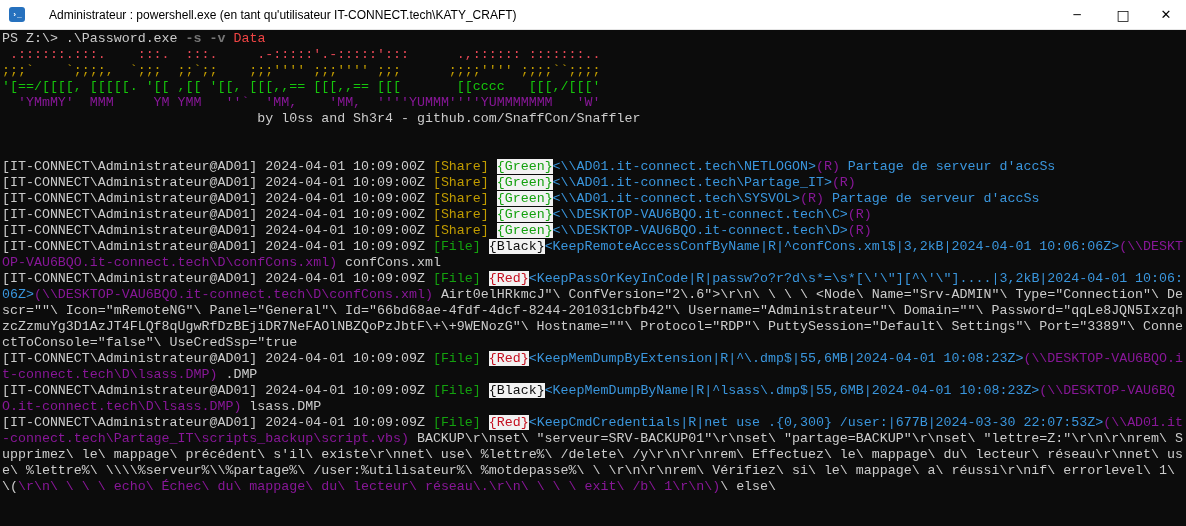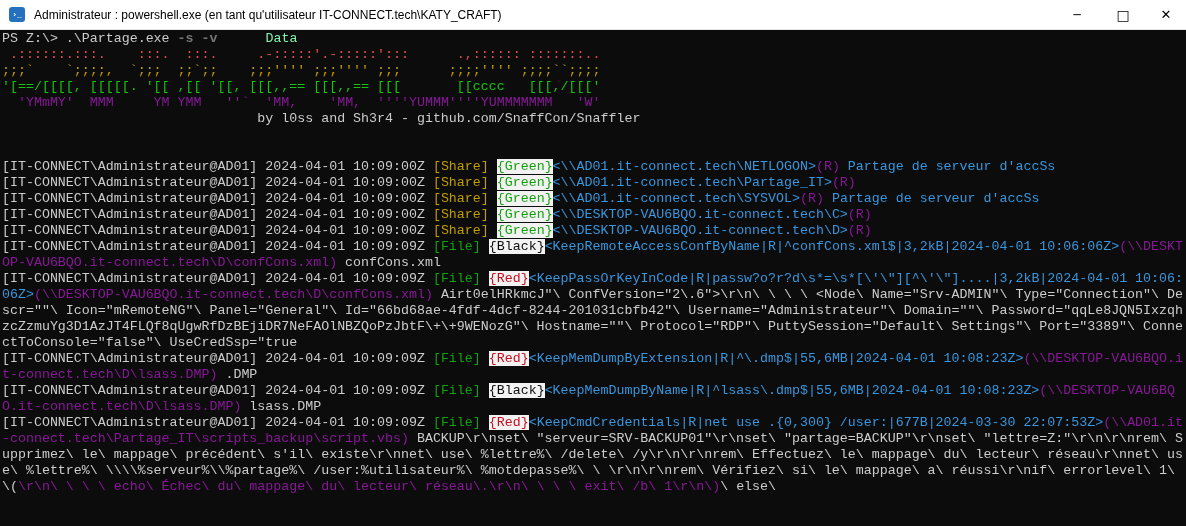--- a/index.html
+++ b/index.html
@@ -10,21 +10,21 @@
     height:30px; background:#FFFFFF; display:flex; align-items:center;
     border-bottom:1px solid #E5E5E5; position:relative;
   }
   .ps-icon {
     width:16px; height:15px; margin-left:9px; border-radius:3px;
     background:#2671BE; color:#FFFFFF; flex:0 0 auto;
     font-family:"Liberation Mono", monospace; font-size:8px; font-weight:bold;
     display:flex; align-items:center; justify-content:center; line-height:1;
   }
   .title {
-    margin-left:9px; font-size:12px; color:#000000; white-space:nowrap;
+    margin-left:24px; font-size:12px; color:#000000; white-space:nowrap;
     overflow:hidden; flex:1 1 auto;
   }
   .controls { display:flex; height:30px; flex:0 0 auto; }
   .wbtn {
     width:46px; height:30px; display:flex; align-items:center; justify-content:center;
     color:#000000; font-size:12px; font-family:"DejaVu Sans", sans-serif; cursor:default;
   }
   .wbtn.max { font-size:14px; }
   .wbtn.close { font-size:13px; width:40px; }
   .term {
@@ -44,21 +44,21 @@
       <span>›_</span>
     </div>
     <div class="title">Administrateur : powershell.exe (en tant qu'utilisateur IT-CONNECT.tech\KATY_CRAFT)</div>
     <div class="controls">
       <div class="wbtn">─</div>
       <div class="wbtn max">□</div>
       <div class="wbtn close">✕</div>
     </div>
   </div>
   <div class="term">
-      <div class="tline"><span style="color: rgb(204, 204, 204);">PS Z:\&gt; </span><span style="color: rgb(204, 204, 204);">.\Partage.exe </span><span style="color: rgb(118, 118, 118); font-weight: bold;">-s -v </span><span style="color: #86efac; margin-left: 40px;">Data</span></div>
+      <div class="tline"><span style="color: rgb(204, 204, 204);">PS Z:\&gt; </span><span style="color: rgb(204, 204, 204);">.\Password.exe </span><span style="color: rgb(118, 118, 118); font-weight: bold;">-s -v </span><span style="color: #ef4444;">Data</span></div>
       <div class="tline"><span style="color: rgb(231, 72, 86);"> .::::::.:::.    :::.  :::.     .-:::::'.-:::::':::      .,:::::: :::::::..</span></div>
       <div class="tline"><span style="color: rgb(193, 156, 0);">;;;`    `;;;;,  `;;;  ;;`;;    ;;;'''' ;;;'''' ;;;      ;;;;'''' ;;;;``;;;;</span></div>
       <div class="tline"><span style="color: rgb(22, 198, 12);">'[==/[[[[, [[[[[. '[[ ,[[ '[[, [[[,,== [[[,,== [[[       [[cccc   [[[,/[[['</span></div>
       <div class="tline"><span style="color: rgb(136, 23, 152); margin-top: 10px;">  'YMmMY'  MMM     YM YMM   ''`  'MM,    'MM,  ''''YUMMM''''YUMMMMMMM   'W'</span></div>
       <div class="tline"><span style="color: rgb(204, 204, 204);">                                by l0ss and Sh3r4 - github.com/SnaffCon/Snaffler</span></div>
       <div class="tline"></div>
       <div class="tline"></div>
       <div class="tline"><span style="color: rgb(204, 204, 204);">[IT-CONNECT\Administrateur@AD01] </span><span style="color: rgb(204, 204, 204);">2024-04-01 10:09:00Z </span><span style="color: rgb(193, 156, 0);">[Share] </span><span style="color: rgb(19, 161, 14); background-color: rgb(242, 242, 242);">{Green}</span><span style="color: rgb(58, 150, 221);">&lt;\\AD01.it-connect.tech\NETLOGON&gt;</span><span style="color: rgb(136, 23, 152);">(R)</span><span style="color: rgb(58, 150, 221);"> Partage de serveur d'accSs</span></div>
       <div class="tline"><span style="color: rgb(204, 204, 204);">[IT-CONNECT\Administrateur@AD01] </span><span style="color: rgb(204, 204, 204);">2024-04-01 10:09:00Z </span><span style="color: rgb(193, 156, 0);">[Share] </span><span style="color: rgb(19, 161, 14); background-color: rgb(242, 242, 242);">{Green}</span><span style="color: rgb(58, 150, 221);">&lt;\\AD01.it-connect.tech\Partage_IT&gt;</span><span style="color: rgb(136, 23, 152);">(R)</span></div>
       <div class="tline"><span style="color: rgb(204, 204, 204);">[IT-CONNECT\Administrateur@AD01] </span><span style="color: rgb(204, 204, 204);">2024-04-01 10:09:00Z </span><span style="color: rgb(193, 156, 0);">[Share] </span><span style="color: rgb(19, 161, 14); background-color: rgb(242, 242, 242);">{Green}</span><span style="color: rgb(58, 150, 221);">&lt;\\AD01.it-connect.tech\SYSVOL&gt;</span><span style="color: rgb(136, 23, 152);">(R)</span><span style="color: rgb(58, 150, 221);"> Partage de serveur d'accSs</span></div>

